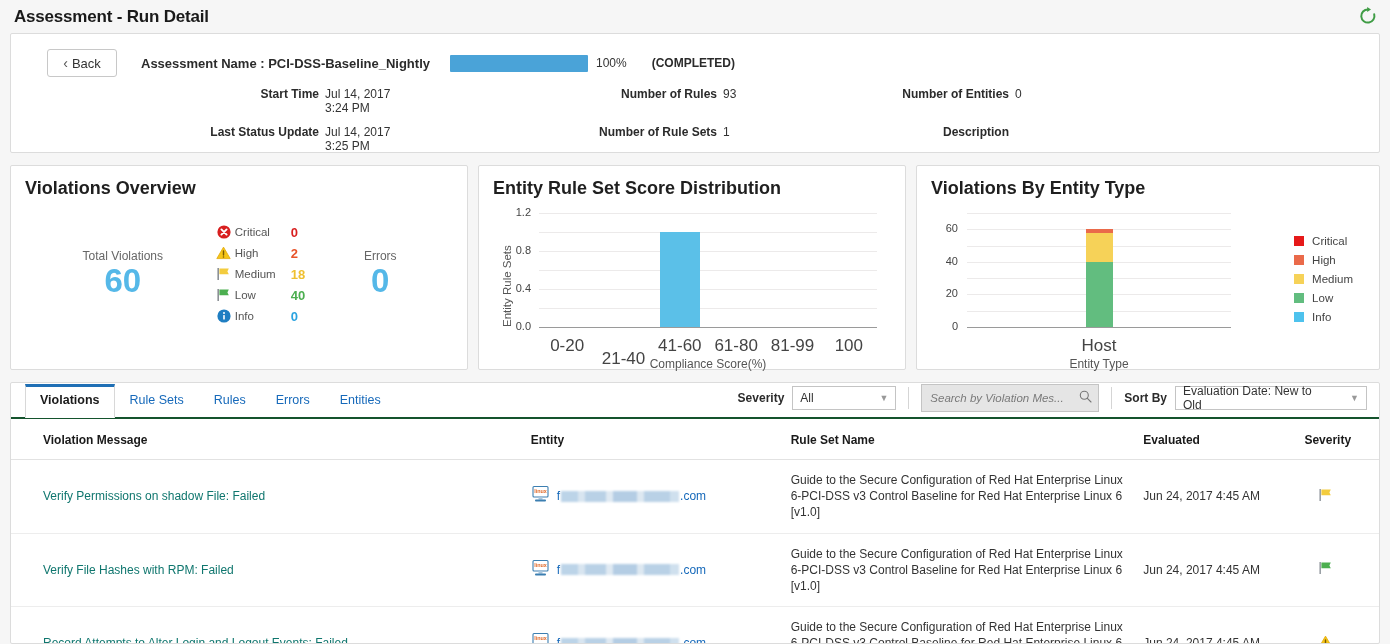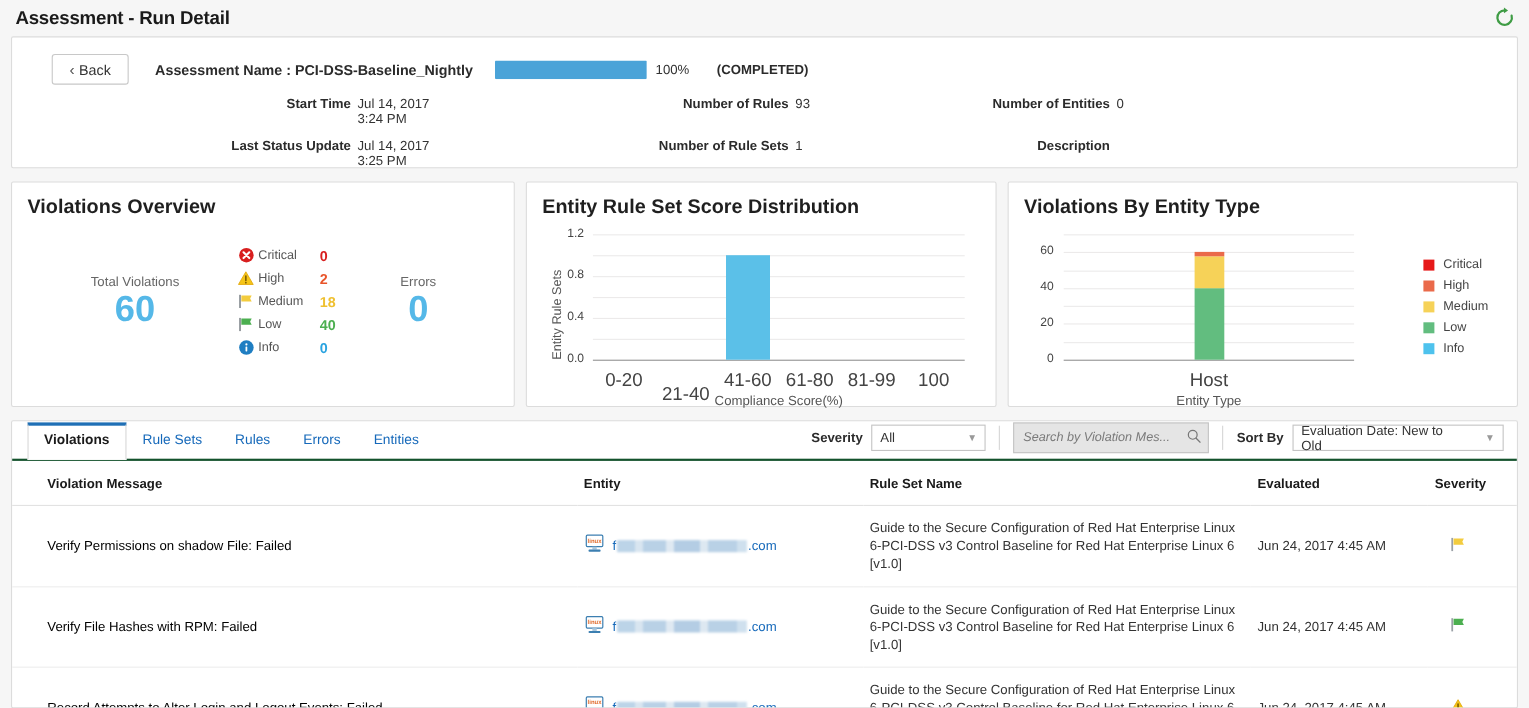--- a/index.html
+++ b/index.html
@@ -209,21 +209,21 @@
     border-bottom:1px solid #ededed;
     font-size:12px;
     color:#333;
     vertical-align:middle;
   }
   .col-msg  { width:510px; padding-left:32px !important; }
   .col-ent  { width:258px; }
   .col-rs   { width:350px; }
   .col-ev   { width:160px; }
   .col-sev  { width:80px; }
-  .vmsg { color:#000000; cursor:pointer; }
+  .vmsg { color:#0f766e; cursor:pointer; }
   .rsname { line-height:1.35; color:#333; }
   .entity-cell { display:flex; align-items:center; gap:7px; }
   .host-txt { color:#1669ba; display:flex; align-items:center; }
   .redact {
     display:inline-block; height:11px; width:118px;
     background:linear-gradient(90deg,#bcd4e8 0 14%, #d8e5f0 14% 20%, #b9d1e6 20% 38%, #dfe9f2 38% 44%, #b4cde4 44% 64%, #dde8f1 64% 70%, #b9d1e6 70% 92%, #cfe0ee 92% 100%);
     filter:blur(1.1px);
     margin:0 1px;
     vertical-align:middle;
   }

